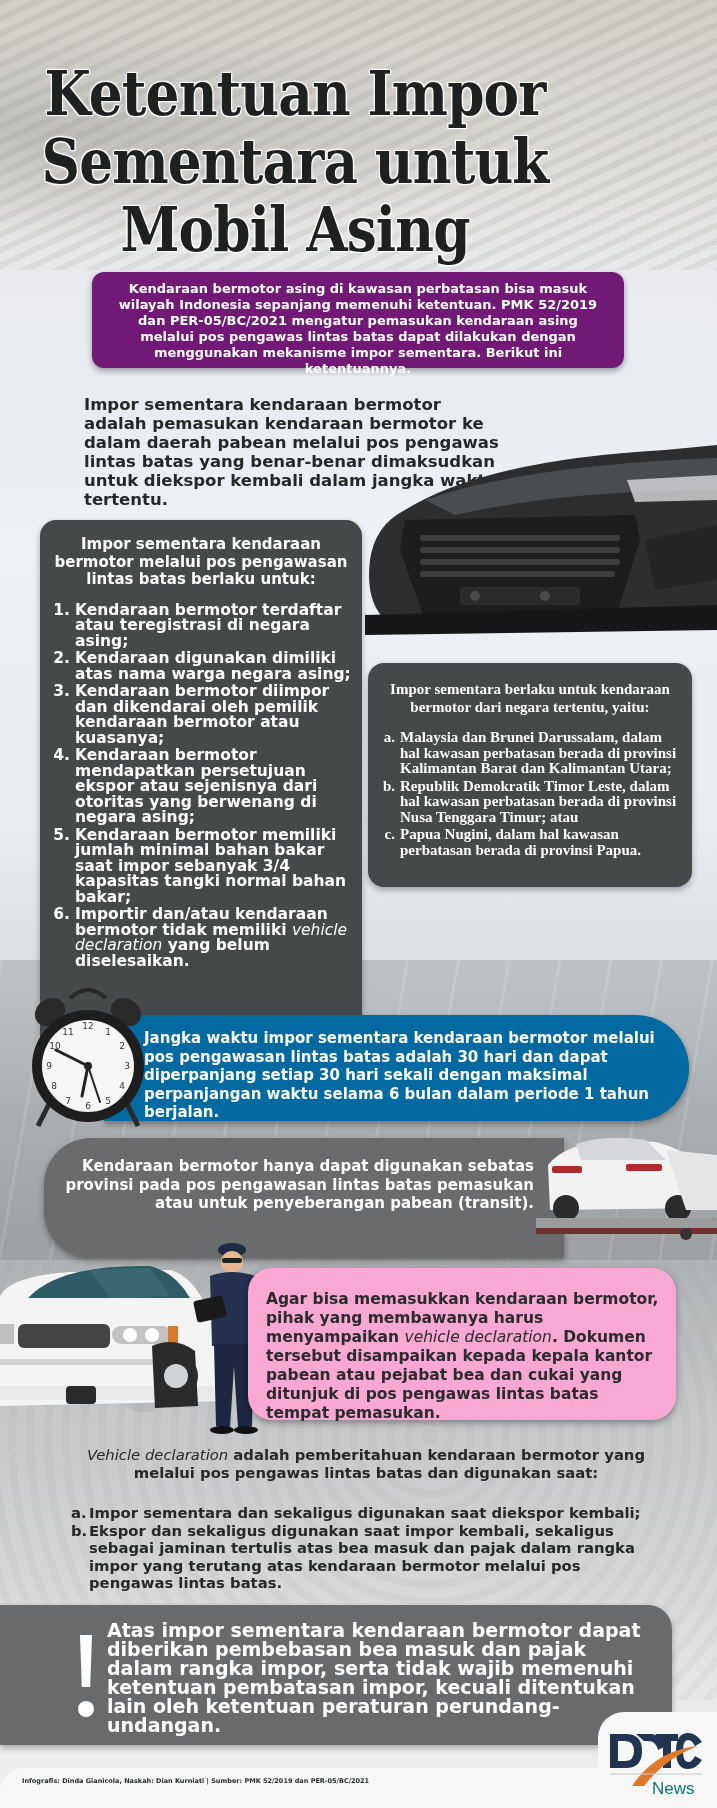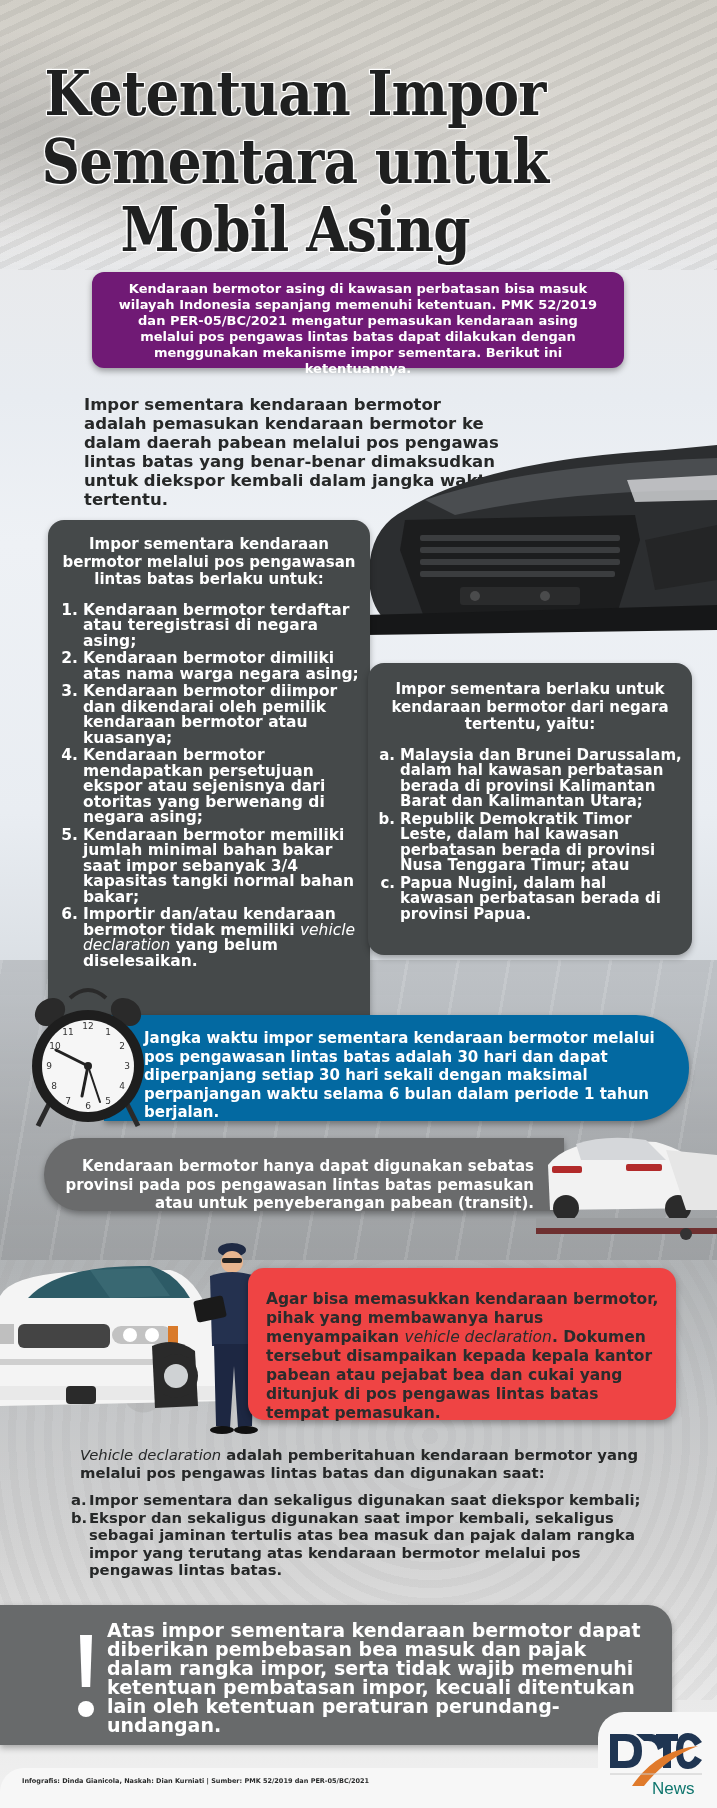--- a/index.html
+++ b/index.html
@@ -56,22 +56,22 @@
   }
 
   .car-front {
     position: absolute; top: 420px; left: 365px; width: 352px; height: 225px;
   }
 
   .dark-card {
     position: absolute; background: #45494a; border-radius: 16px;
     box-shadow: 0 3px 6px rgba(0,0,0,0.3); color: #fff; font-weight: bold;
   }
-  .card-left { top: 520px; left: 48px; width: 322px; height: 557px; padding: 16px 10px 10px 10px; }
-  .card-right { top: 663px; left: 368px; width: 324px; height: 292px; padding: 18px 10px 10px 10px; }
+  .card-left { top: 520px; left: 40px; width: 322px; height: 557px; padding: 16px 10px 10px 10px; }
+  .card-right { top: 663px; left: 368px; width: 324px; height: 224px; padding: 18px 10px 10px 10px; font-family: Liberation Serif, serif; }
   .card-head { text-align: center; font-size: 15px; line-height: 17.5px; margin-bottom: 14px; }
   .list { list-style: none; font-size: 15.5px; line-height: 15.5px; }
   .list li { display: flex; margin-bottom: 2px; }
   .list .mark { width: 22px; flex: 0 0 22px; text-align: right; padding-right: 5px; }
   .card-left .list .mark { width: 25px; flex: 0 0 25px; }
   .list .txt { flex: 1; }
   .card-right .list { font-size: 15px; line-height: 15.5px; }
   em { font-style: italic; font-weight: normal; }
 
   .clock { position: absolute; top: 980px; left: 28px; width: 120px; height: 148px; }
@@ -79,41 +79,41 @@
   .pill-box {
     position: absolute; background: #0369a1; color: #fff;
     box-shadow: 0 3px 6px rgba(0,0,0,0.35);
     font-size: 15px; line-height: 18.5px; font-weight: bold;
   }
   .duration-box {
     top: 1015px; left: 104px; width: 585px; height: 106px;
     border-radius: 0 53px 53px 0; padding: 14px 20px 0 40px;
   }
   .usage-box {
-    top: 1138px; left: 44px; width: 520px; height: 73px;
+    top: 1138px; left: 44px; width: 520px; height: 120px;
     border-radius: 47px 0 0 47px; padding: 19px 30px 0 20px; text-align: right;
     background: #6a6b6c;
   }
   .tow-car { position: absolute; top: 1130px; left: 536px; width: 181px; height: 110px; }
 
   .officer-scene { position: absolute; top: 1236px; left: 0; width: 270px; height: 200px; }
 
   .declaration-box {
     position: absolute; top: 1268px; left: 248px; width: 428px; height: 152px;
-    background: #ef4444; border-radius: 16px;
+    background: #f9a8d4; border-radius: 24px;
     box-shadow: 0 3px 7px rgba(0,0,0,0.35);
     color: #2a2c2c; font-size: 15.5px; line-height: 19px; font-weight: bold;
     padding: 22px 14px 0 18px;
   }
 
   .vd-section {
     position: absolute; top: 1446px; left: 72px; width: 580px;
     color: #262828; font-weight: bold; font-size: 14.8px; line-height: 17.5px;
   }
-  .vd-head { text-align: left; margin-bottom: 10px; padding-left: 8px; }
+  .vd-head { text-align: center; margin-bottom: 23px; padding-left: 8px; }
   .vd-list { list-style: none; margin-left: -1px; }
   .vd-list li { display: flex; }
   .vd-list .mark { width: 18px; flex: 0 0 18px; }
 
   .notice-box {
     position: absolute; top: 1605px; left: 0; width: 672px; height: 140px;
     background: #686a6b; border-radius: 0 24px 0 0;
     color: #fff; font-size: 19px; line-height: 19px; font-weight: bold;
     padding: 16px 20px 0 107px;
     box-shadow: 0 3px 6px rgba(0,0,0,0.3);
@@ -178,21 +178,21 @@
 
 <div class="dark-card card-left">
   <p class="card-head">Impor sementara kendaraan bermotor melalui pos pengawasan lintas batas berlaku untuk:</p>
   <ol class="list">
     <li>
         <span class="mark">1.</span>
         <span class="txt">Kendaraan bermotor terdaftar atau teregistrasi di negara asing;</span>
       </li>
     <li>
         <span class="mark">2.</span>
-        <span class="txt">Kendaraan bermotor dimiliki atas nama warga negara asing;</span>
+        <span class="txt">Kendaraan digunakan dimiliki atas nama warga negara asing;</span>
       </li>
     <li>
         <span class="mark">3.</span>
         <span class="txt">Kendaraan bermotor diimpor dan dikendarai oleh pemilik kendaraan bermotor atau kuasanya;</span>
       </li>
     <li>
         <span class="mark">4.</span>
         <span class="txt">Kendaraan bermotor mendapatkan persetujuan ekspor atau sejenisnya dari otoritas yang berwenang di negara asing;</span>
       </li>
     <li>

